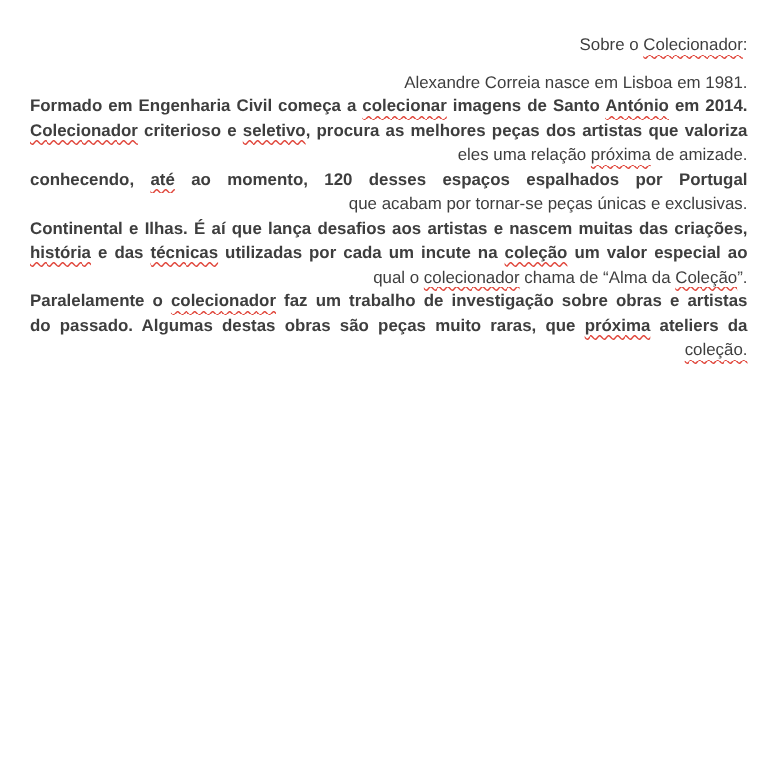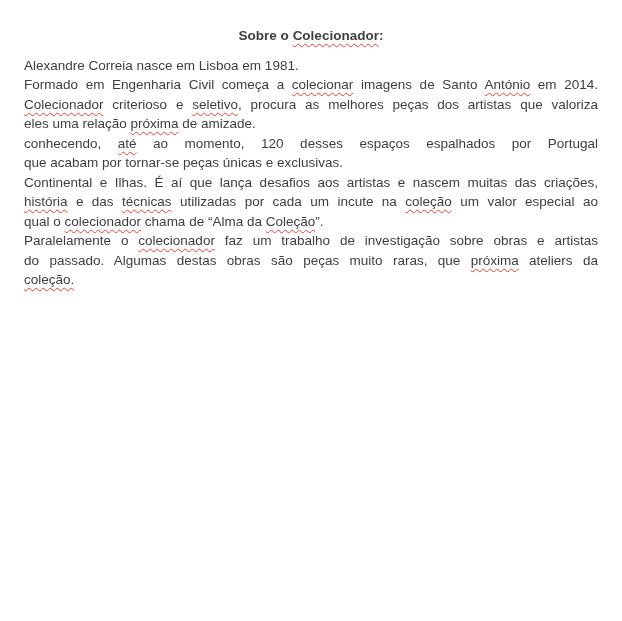--- a/index.html
+++ b/index.html
@@ -19,31 +19,32 @@
   .doc {
     position: absolute;
     left: 24px;
     top: 26px;
     width: 574px;
     color: var(--text-color);
     font-size: 13.5px;
     line-height: 19.5px;
   }
   .doc-title {
-    font-weight: bold;
+    font-weight: normal;
     margin-bottom: 10px;
-    text-align: center;
+    text-align: right;
   }
   .line {
-    text-align: left;
+    text-align: right;
   }
   .line.just {
     text-align: justify;
     text-align-last: justify;
     text-justify: inter-word;
+    font-weight: bold;
   }
   .sq-red {
     text-decoration-line: underline;
     text-decoration-style: wavy;
     text-decoration-color: var(--sq-red);
     text-decoration-thickness: 1px;
     text-underline-offset: 3px;
     text-decoration-skip-ink: none;
   }
   .sq-green {

